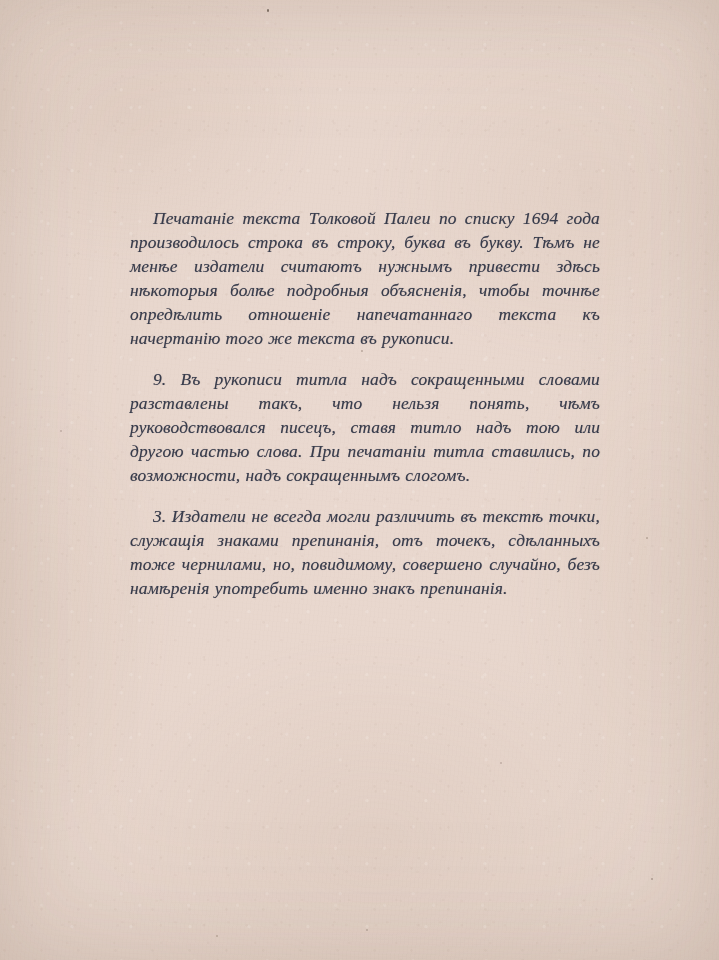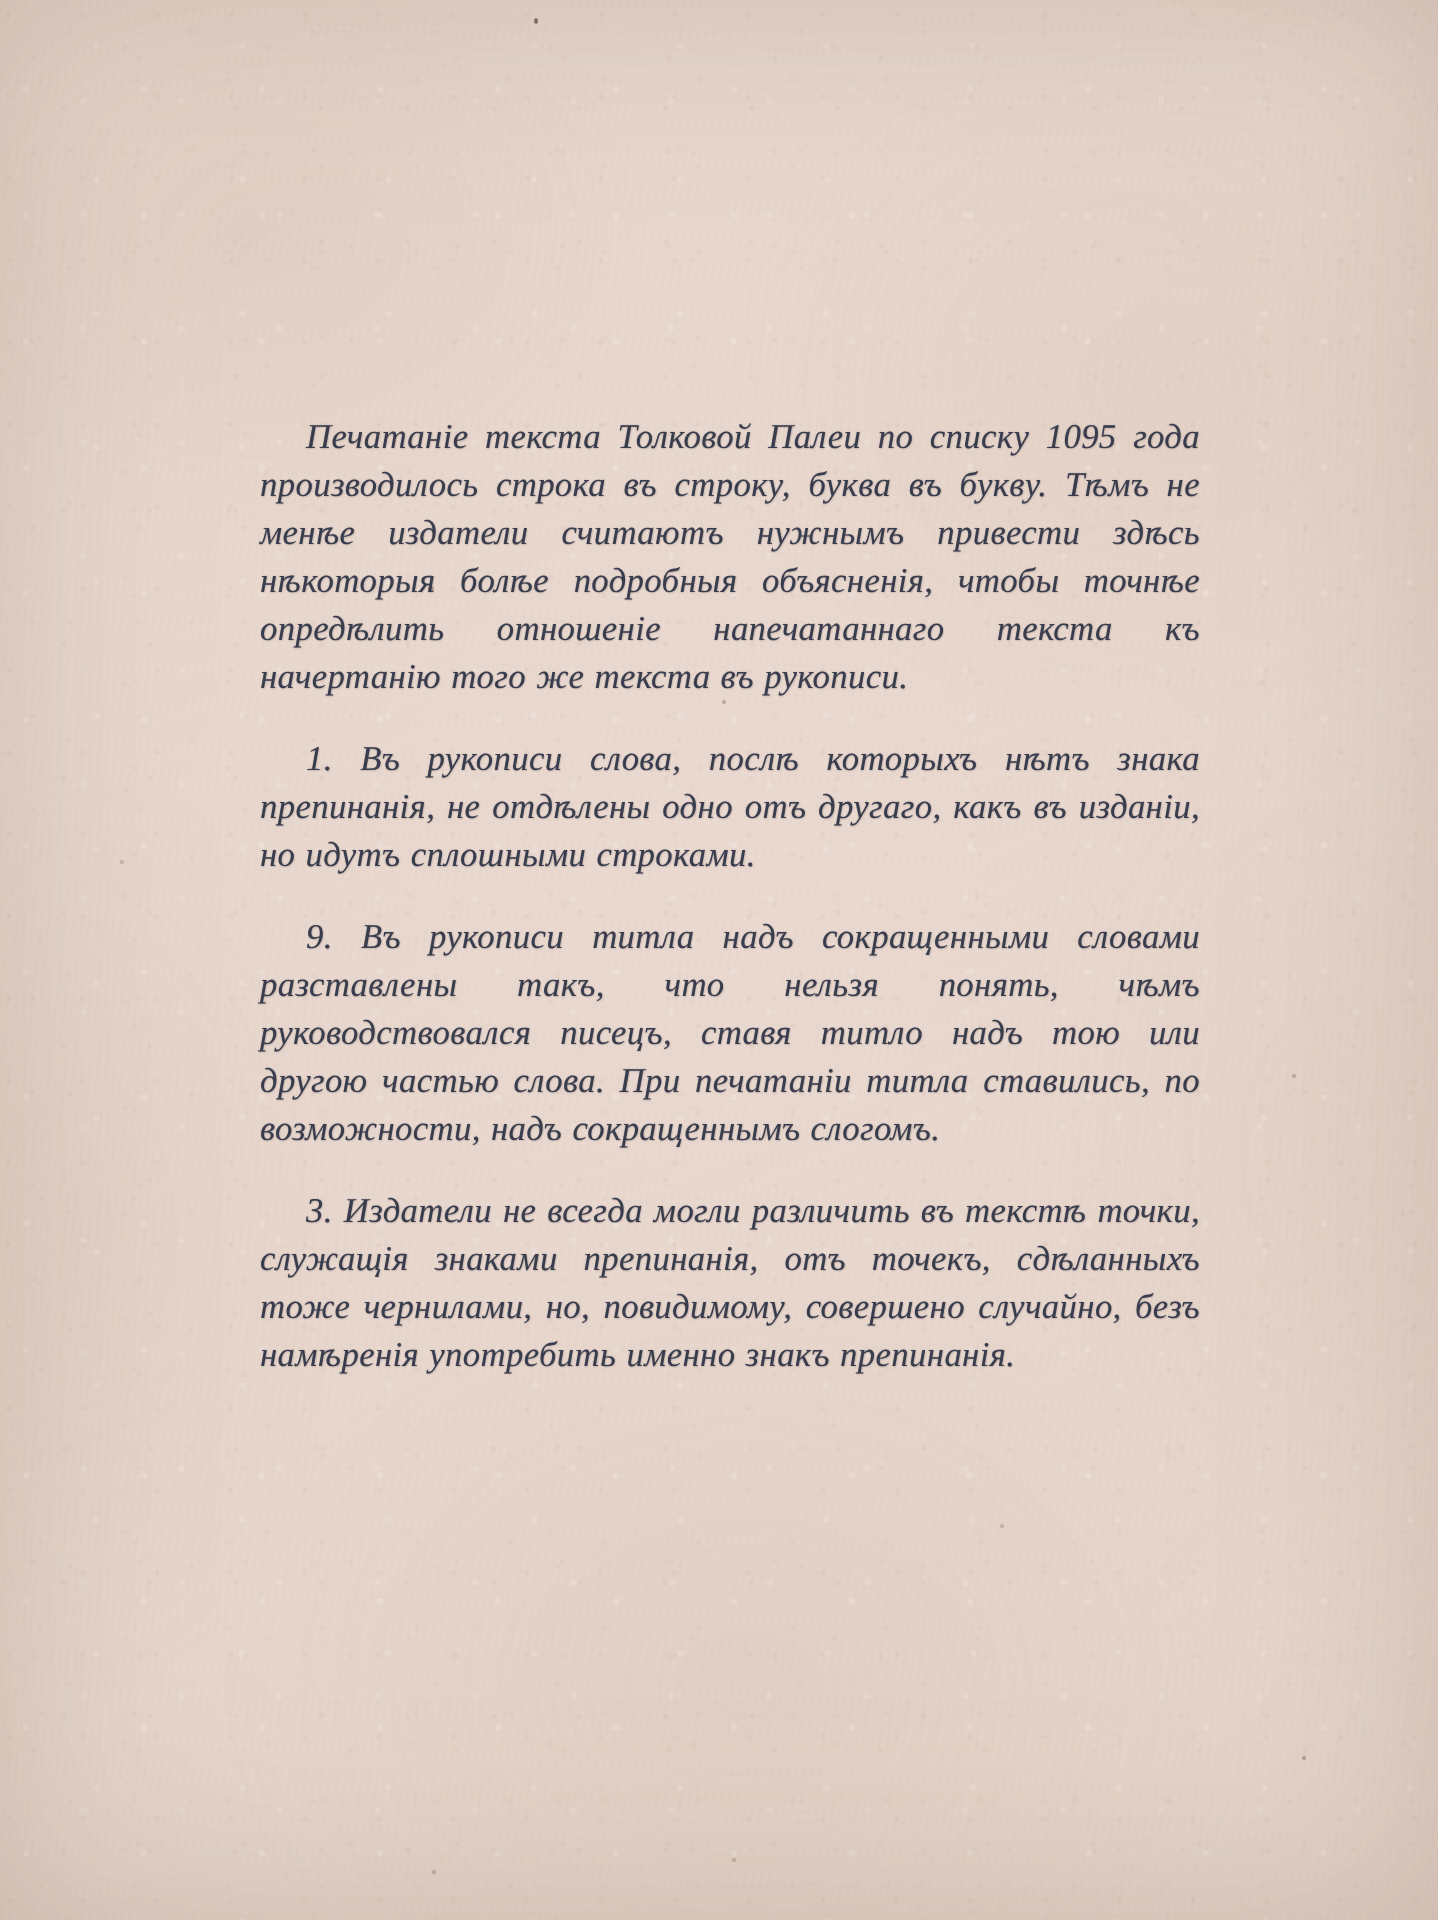--- a/index.html
+++ b/index.html
@@ -128,20 +128,19 @@
   <span class="speck" style="left:214px;top:293px;width:2.6px;height:2.6px;background:rgba(120,70,52,.40);"></span>
   <span class="speck" style="left:361px;top:350px;width:1.8px;height:1.8px;background:rgba(80,60,48,.30);"></span>
   <span class="speck" style="left:646px;top:537px;width:1.7px;height:1.7px;background:rgba(80,60,48,.26);"></span>
   <span class="speck" style="left:216px;top:935px;width:1.6px;height:1.6px;background:rgba(80,60,48,.26);"></span>
   <span class="speck" style="left:366px;top:929px;width:1.5px;height:1.5px;background:rgba(80,60,48,.24);"></span>
   <span class="speck" style="left:651px;top:878px;width:2.0px;height:2.0px;background:rgba(70,54,44,.34);"></span>
   <span class="speck" style="left:500px;top:762px;width:1.5px;height:1.5px;background:rgba(80,60,48,.22);"></span>
   <span class="speck" style="left:60px;top:430px;width:1.6px;height:1.6px;background:rgba(80,60,48,.22);"></span>
 
   <div id="textblock">
-    <p class="para">Печатанiе текста Толковой Палеи по списку 1095 года производилось строка въ строку, буква въ букву. Тѣмъ не менѣе издатели считаютъ нужнымъ привести здѣсь нѣкоторыя болѣе подробныя объясненiя, чтобы точнѣе опредѣлить отношенiе напечатаннаго текста къ начертанiю того же текста въ рукописи.</p>
-    <p class="para">1. Въ рукописи слова, послѣ которыхъ нѣтъ знака препинанiя, не отдѣлены одно отъ другаго, какъ въ изданiи, но идутъ сплошными строками.</p>
+    <p class="para">Печатанiе текста Толковой Палеи по списку 1694 года производилось строка въ строку, буква въ букву. Тѣмъ не менѣе издатели считаютъ нужнымъ привести здѣсь нѣкоторыя болѣе подробныя объясненiя, чтобы точнѣе опредѣлить отношенiе напечатаннаго текста къ начертанiю того же текста въ рукописи.</p>
     <p class="para">9. Въ рукописи титла надъ сокращенными словами разставлены такъ, что нельзя понять, чѣмъ руководствовался писецъ, ставя титло надъ тою или другою частью слова. При печатанiи титла ставились, по возможности, надъ сокращеннымъ слогомъ.</p>
     <p class="para">3. Издатели не всегда могли различить въ текстѣ точки, служащiя знаками препинанiя, отъ точекъ, сдѣланныхъ тоже чернилами, но, повидимому, совершено случайно, безъ намѣренiя употребить именно знакъ препинанiя.</p>
   </div>
 
   <div id="vignette"></div>
 </div>
 
 </body></html>

